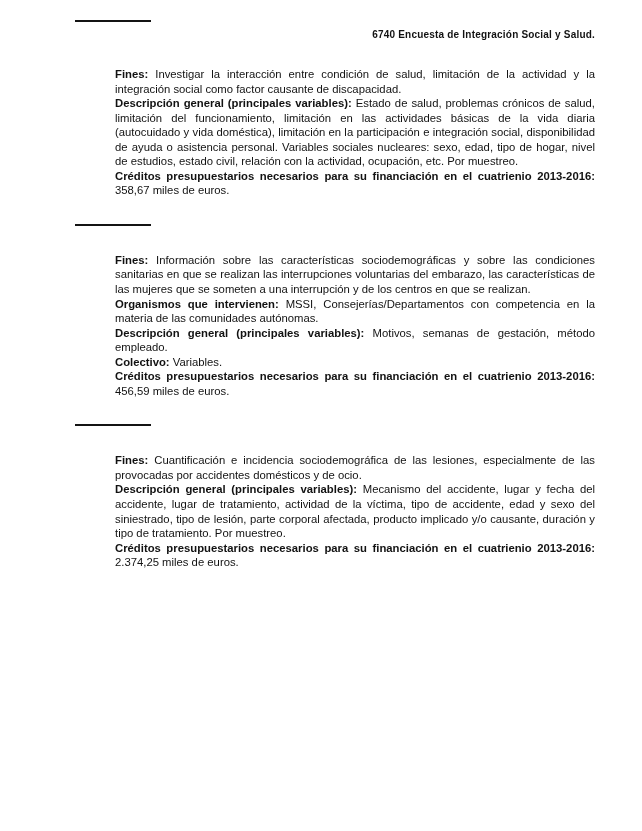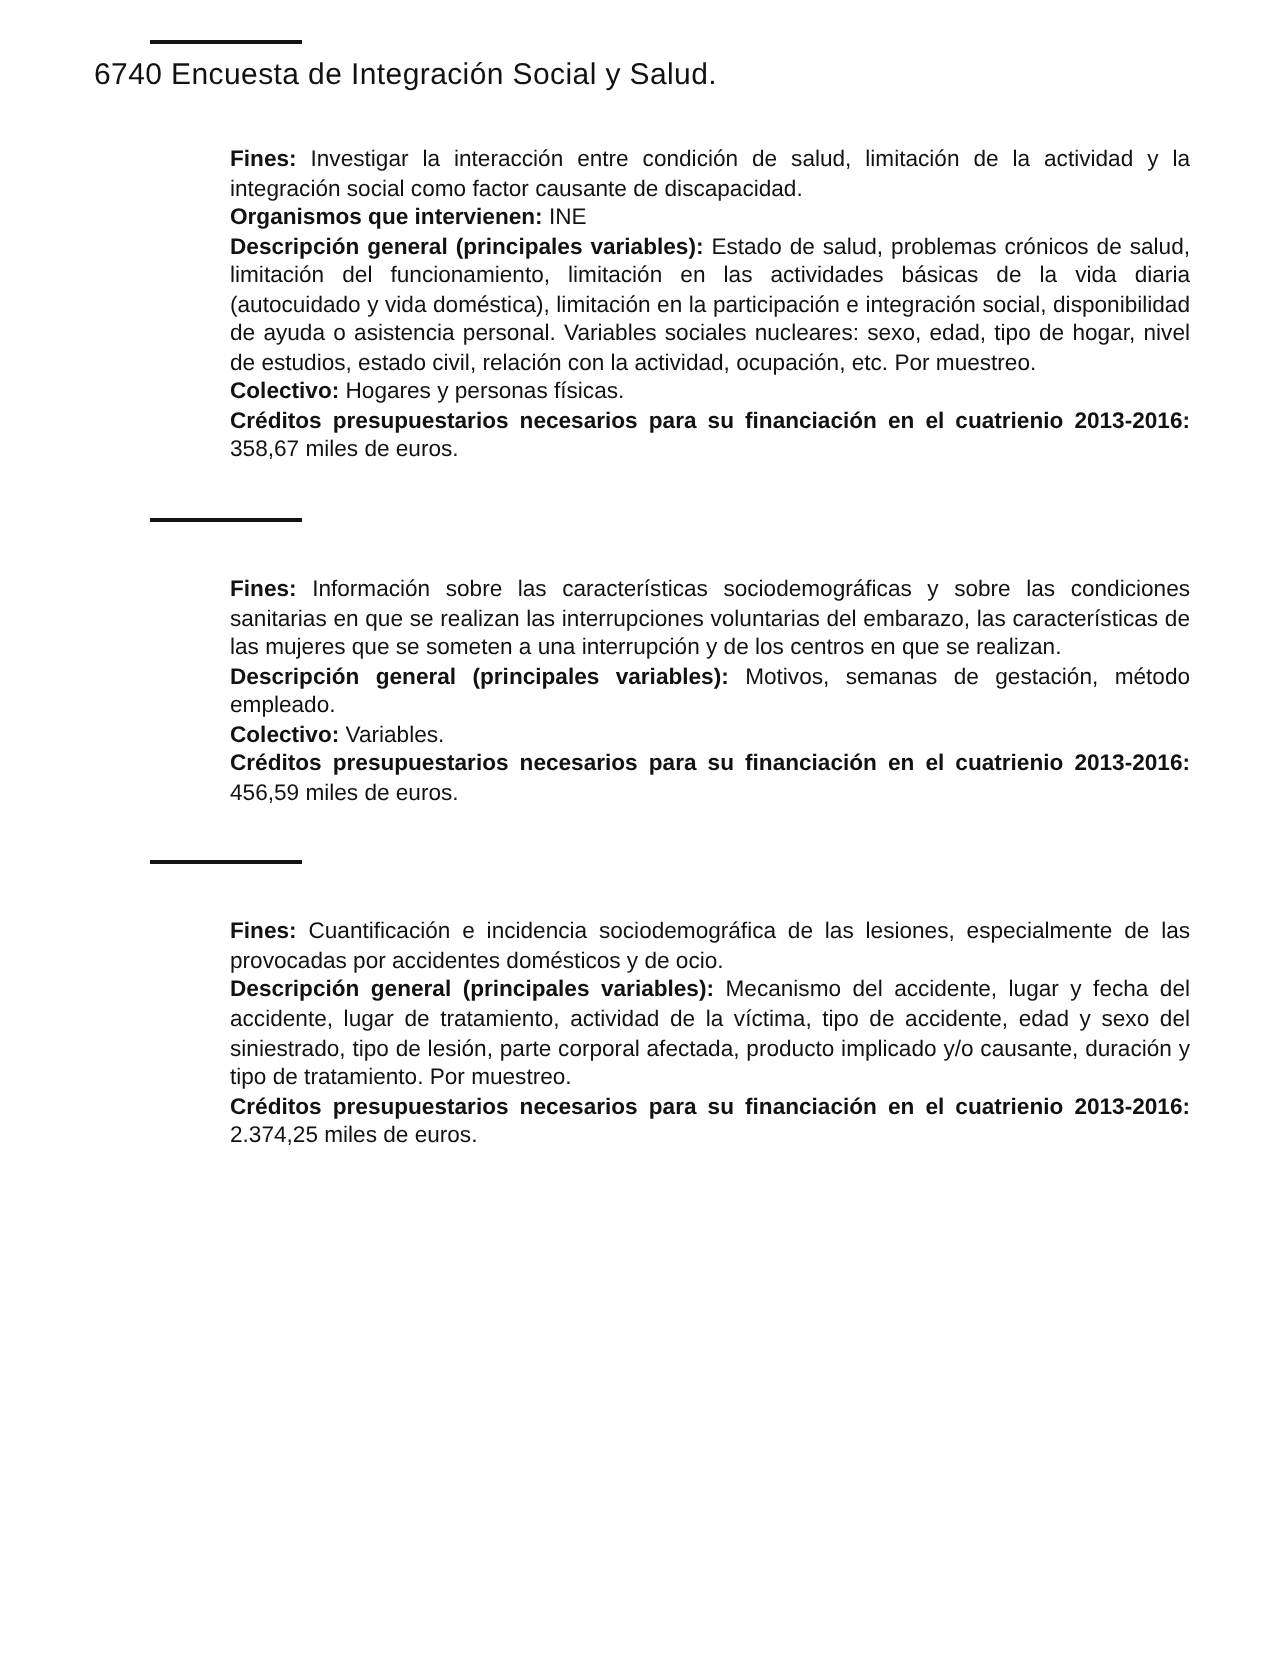--- a/index.html
+++ b/index.html
@@ -25,24 +25,25 @@
     margin-bottom: 26px;
   }
   .rule {
     width: 76px;
     height: 2px;
     background: #141414;
     margin: 0 0 7px 28px;
   }
   .section-title {
     margin: 0 0 13px 0;
-    font-size: 15px;
-    font-weight: normal;
+    font-size: 10px;
+    font-weight: bold;
     letter-spacing: 0.2px;
     white-space: nowrap;
+    text-align: right;
   }
   .section-body {
     margin-left: 68px;
     width: 480px;
     margin-top: 27px;
   }
   .field {
     margin: 0;
     font-size: 11.3px;
     line-height: 14.55px;
@@ -55,31 +56,30 @@
 </head>
 <body>
 
 <div class="page">
 
   <div class="section">
     <div class="rule"></div>
     <h2 class="section-title"><span>6740</span> <span>Encuesta de Integración Social y Salud.</span></h2>
     <div class="section-body">
       <p class="field"><span class="label">Fines:</span> <span>Investigar la interacción entre condición de salud, limitación de la actividad y la integración social como factor causante de discapacidad.</span></p>
-      <p class="field"><span class="label">Organismos que intervienen:</span> <span>INE</span></p>
       <p class="field"><span class="label">Descripción general (principales variables):</span> <span>Estado de salud, problemas crónicos de salud, limitación del funcionamiento, limitación en las actividades básicas de la vida diaria (autocuidado y vida doméstica), limitación en la participación e integración social, disponibilidad de ayuda o asistencia personal. Variables sociales nucleares: sexo, edad, tipo de hogar, nivel de estudios, estado civil, relación con la actividad, ocupación, etc. Por muestreo.</span></p>
-      <p class="field"><span class="label">Colectivo:</span> <span>Hogares y personas físicas.</span></p>
       <p class="field"><span class="label">Créditos presupuestarios necesarios para su financiación en el cuatrienio 2013-2016:</span> <span>358,67 miles de euros.</span></p>
     </div>
   </div>
 
   <div class="section">
     <div class="rule"></div>
     <div class="section-body">
       <p class="field"><span class="label">Fines:</span> <span>Información sobre las características sociodemográficas y sobre las condiciones sanitarias en que se realizan las interrupciones voluntarias del embarazo, las características de las mujeres que se someten a una interrupción y de los centros en que se realizan.</span></p>
+      <p class="field"><span class="label">Organismos que intervienen:</span> <span>MSSI, Consejerías/Departamentos con competencia en la materia de las comunidades autónomas.</span></p>
       <p class="field"><span class="label">Descripción general (principales variables):</span> <span>Motivos, semanas de gestación, método empleado.</span></p>
       <p class="field"><span class="label">Colectivo:</span> <span>Variables.</span></p>
       <p class="field"><span class="label">Créditos presupuestarios necesarios para su financiación en el cuatrienio 2013-2016:</span> <span>456,59 miles de euros.</span></p>
     </div>
   </div>
 
   <div class="section">
     <div class="rule"></div>
     <div class="section-body">
       <p class="field"><span class="label">Fines:</span> <span>Cuantificación e incidencia sociodemográfica de las lesiones, especialmente de las provocadas por accidentes domésticos y de ocio.</span></p>

